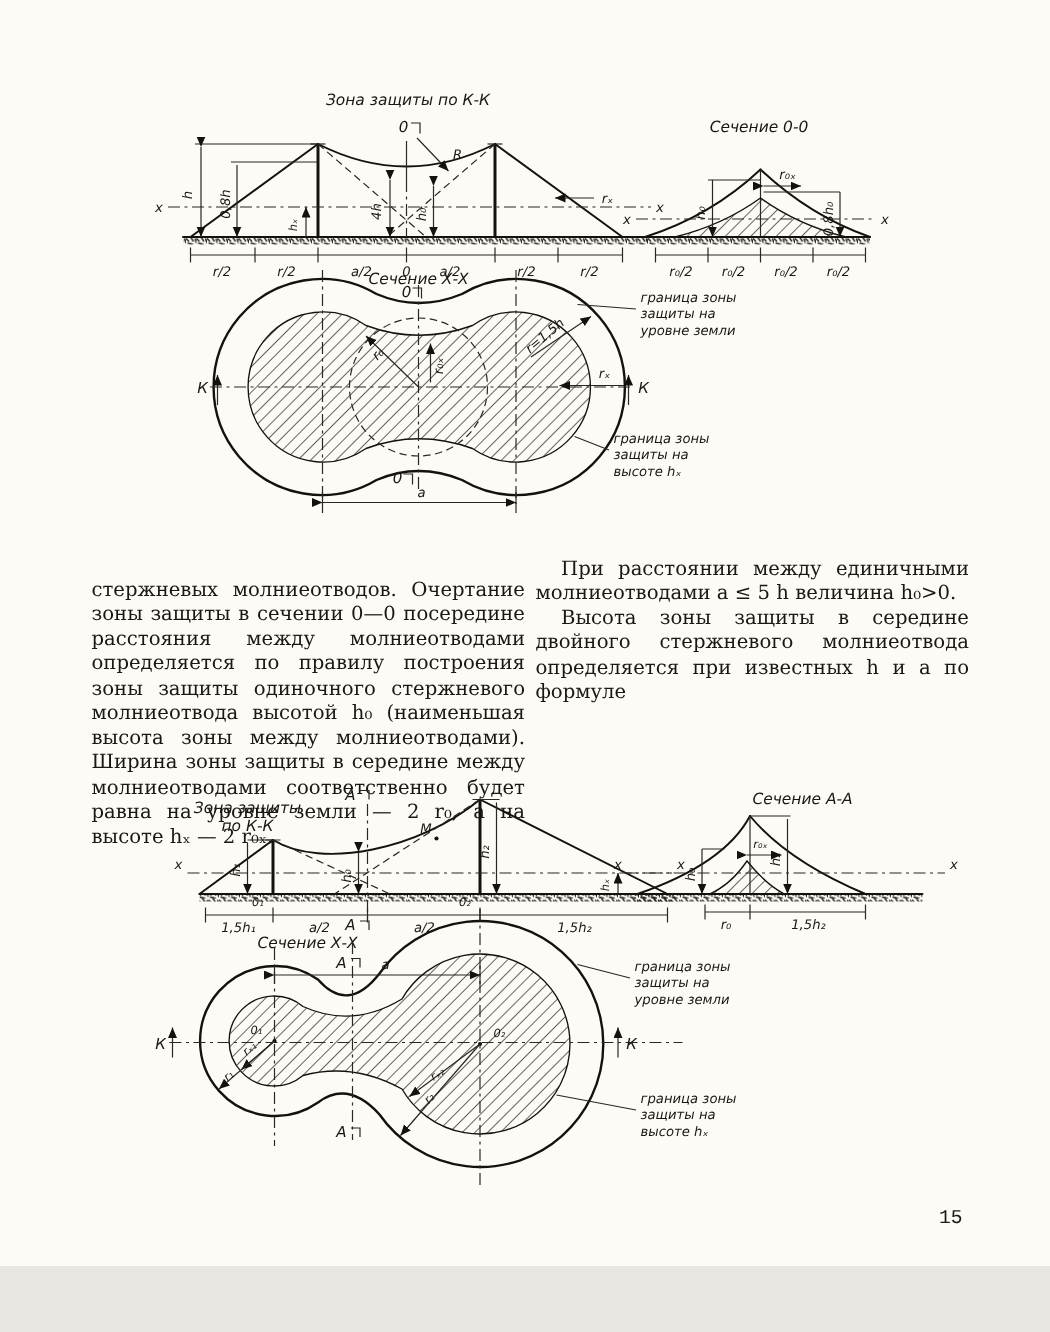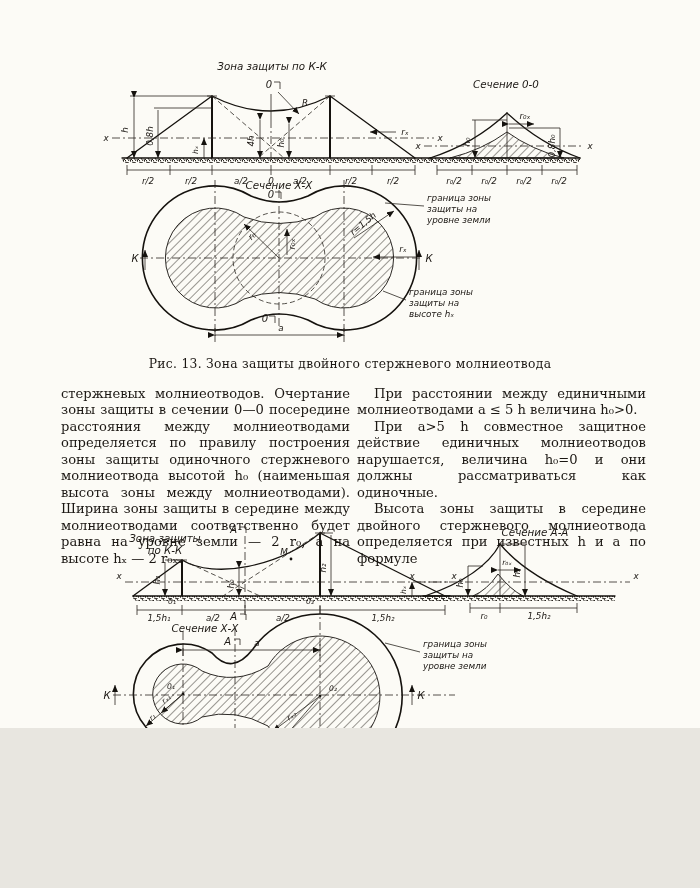--- a/index.html
+++ b/index.html
@@ -1,17 +1,17 @@
 <!DOCTYPE html>
 <html><head>
 <meta charset="utf-8">
 <style>
   html,body{margin:0;padding:0;}
   body{width:700px;height:888px;background:#e8e6e0;}
-  .page{position:relative;width:700px;height:728px;background:#fcfbf6;overflow:hidden;
+  .page{position:relative;width:700px;height:844px;background:#fcfbf6;overflow:hidden;
         font-family:"DejaVu Serif","DejaVu Sans",serif;color:#1b1713;}
   .fig{position:absolute;}
   
   .ln{stroke:#15120e;stroke-width:1.3;fill:none;stroke-linecap:round;}
   .mst{stroke:#15120e;stroke-width:2;fill:none;}
   .th{stroke:#2b2721;stroke-width:.8;fill:none;}
   .dd{stroke-dasharray:8 3 2 3;}
   .ds{stroke-dasharray:5 3;}
   .lb{font:italic 8.8px "DejaVu Sans",sans-serif;fill:#1b1713;}
   .lb2{font:italic 10px "DejaVu Sans",sans-serif;fill:#1b1713;}
@@ -172,28 +172,26 @@
       </g>
       <g>
         <line class="th" x1="324" y1="242" x2="301" y2="233"></line>
         <text class="lb" x="327" y="237">граница зоны</text>
         <text class="lb" x="327" y="248">защиты на</text>
         <text class="lb" x="327" y="259">высоте hₓ</text>
       </g>
     </g>
   </svg>
 
-  <div class="caption" style="top:357px">Рис. 13. Зона защиты двойного стержневого молниеотвода</div>
 
   <div class="col" style="left:61px;top:386px">
     <p>стержневых молниеотводов. Очертание зоны защиты в сечении 0—0 посередине расстояния между молниеотводами определяется по правилу построения зоны защиты одиночного стержневого молниеотвода высотой h₀ (наименьшая высота зоны между молниеотводами). Ширина зоны защиты в середине между молниеотводами соответственно будет равна на уровне земли — 2 r₀, а на высоте hₓ — 2 r₀ₓ.</p>
   </div>
-  <div class="col" style="left:357px;top:386px">
+  <div class="col" style="left:357px;top:372px">
     <p class="para">При расстоянии между единичными молниеотводами a ≤ 5 h величина h₀&gt;0.</p>
-    <p class="para">При a&gt;5 h совместное защитное действие единичных молниеотводов нарушается, величина h₀=0 и они должны рассматриваться как одиночные.</p>
     <p class="para">Высота зоны защиты в середине двойного стержневого молниеотвода определяется при известных h и a по формуле</p>
   </div>
 
   <svg class="fig" style="left:55px;top:524px" width="640" height="285" viewBox="0 0 640 285">
     <defs>
       <marker id="ar14" markerWidth="9" markerHeight="8" refX="7" refY="3" orient="auto" markerUnits="userSpaceOnUse">
         <path d="M0,0L7,3L0,6z" fill="#15120e"></path>
       </marker>
       <pattern id="ht14" width="6" height="6" patternUnits="userSpaceOnUse" patternTransform="rotate(45)">
         <line x1="0" y1="0" x2="0" y2="6" stroke="#34302a" stroke-width="1"></line>

